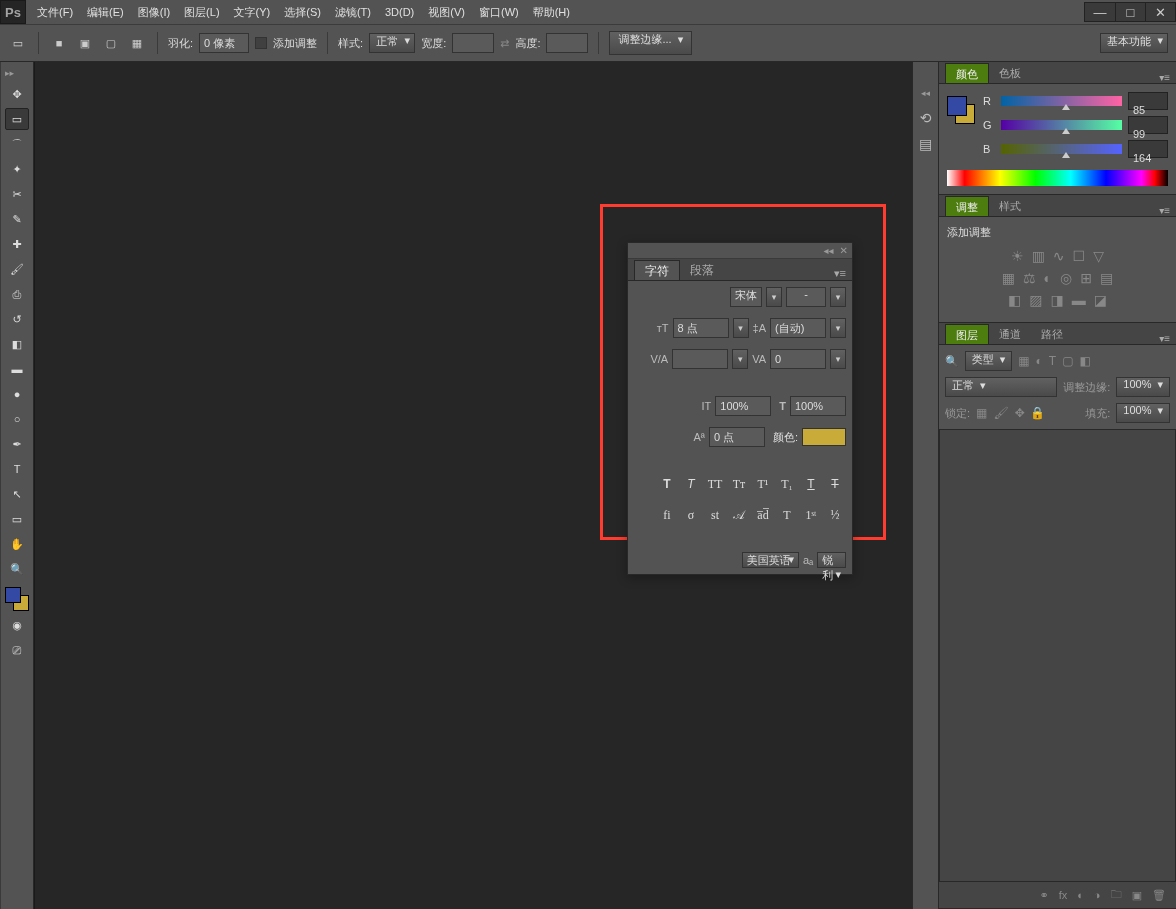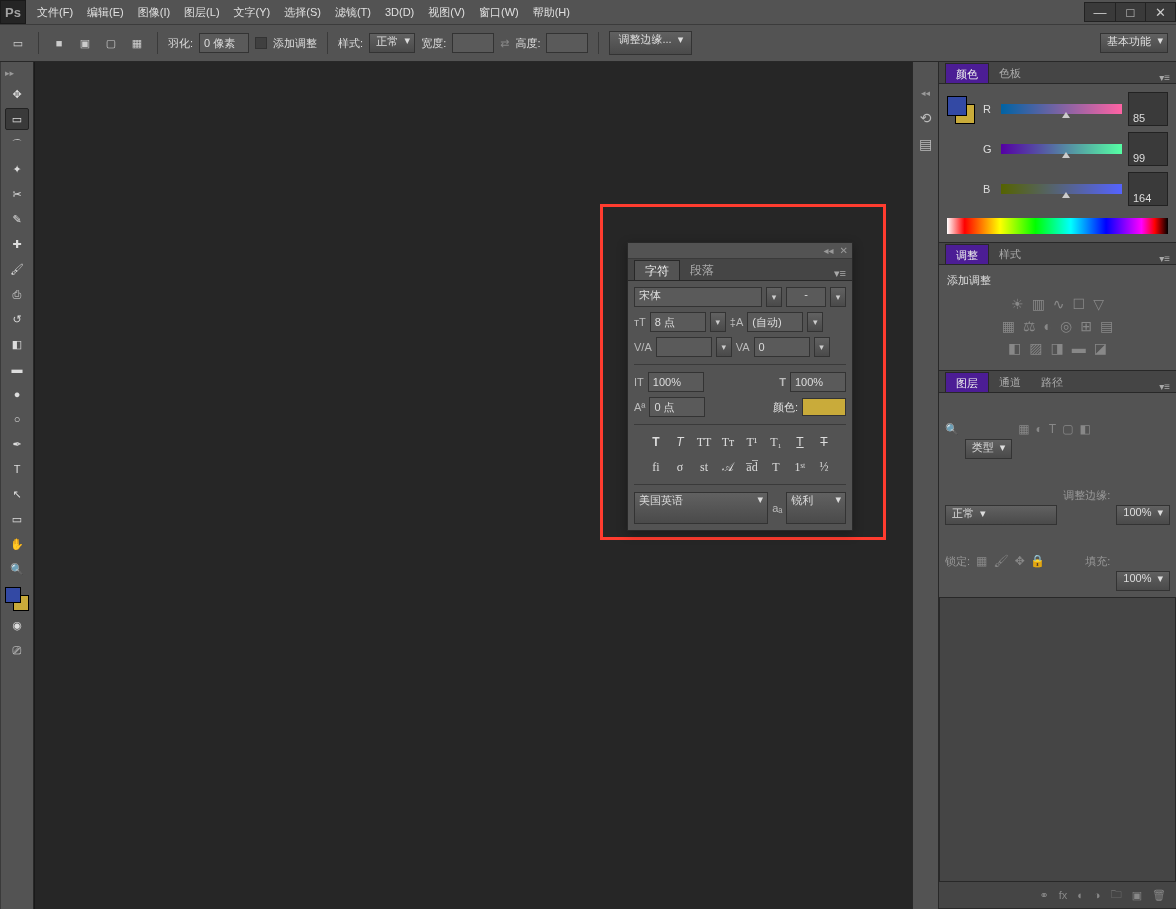--- a/index.html
+++ b/index.html
@@ -34,64 +34,64 @@
 .swatch-bg { position:absolute; width:16px; height:16px; background:#c9ab3a; border:1px solid #000; bottom:0; right:0; }
 
 .canvas { flex:1; background:#262626; position:relative; border-left:1px solid #1a1a1a; }
 .highlight-box{ position:absolute; border:3px solid #ff3c2f; }
 .char-panel { position:absolute; background:#535353; border:1px solid #282828; width:226px; box-shadow:0 3px 10px rgba(0,0,0,0.3); }
 .cp-head { height:16px; display:flex; justify-content:flex-end; align-items:center; padding:0 4px; gap:6px; color:#999; font-size:10px; border-bottom:1px solid #3a3a3a;}
 .cp-tabs { display:flex; background:#454545; height:22px; align-items:flex-end; padding-left:6px; border-bottom:1px solid #282828;}
 .cp-tab { height:20px; padding:0 10px; color:#aaa; font-size:12px; line-height:20px; background:#454545; }
 .cp-tab.active { background:#535353; color:#eee; border:1px solid #282828; border-bottom:none;}
 .cp-flyout{ margin-left:auto; padding:0 6px; color:#aaa;}
-.cp-body { padding:6px; display:flex; flex-direction:column; gap:5px; }
+.cp-body { padding:6px; display:flex; flex-direction:column; gap:11px;align-items:flex-end; }
 .cp-row { display:flex; align-items:center; gap:4px; }
 .cp-sel { background:#5a5a5a; border:1px solid #333; color:#ddd; height:20px; padding:0 4px; font-size:11px; flex:1; position:relative;}
 .cp-sel-dd{width:16px; height:20px; background:linear-gradient(#616161,#4a4a4a); border:1px solid #333; color:#ccc; display:flex;align-items:center;justify-content:center; font-size:9px;}
 .cp-icon{color:#bbb; }
 .cp-in { background:#5a5a5a; border:1px solid #333; color:#ddd; height:20px; width:56px; padding:0 4px; font-size:11px;}
 .cp-hr{border:none; border-top:1px solid #3a3a3a; margin:2px 0;}
 .cp-style-row{ display:flex; gap:2px; justify-content:center;}
 .cp-style-btn{ width:22px; height:20px; display:flex; align-items:center; justify-content:center; color:#ddd; font-size:12px; font-family:"Times New Roman",serif;}
 .cp-swatch{ width:44px; height:18px; background:#c9ab3a; border:1px solid #333;}
-.cp-lang{ flex:3; background:linear-gradient(#616161,#4a4a4a); border:1px solid #333; color:#ddd; height:32px; padding:0 4px; font-size:11px; position:relative;}
+.cp-lang{ flex:3; background:linear-gradient(#616161,#4a4a4a); border:1px solid #333; color:#ddd; height:16px; padding:0 4px; font-size:11px; position:relative;}
 .cp-lang::after{content:"▾"; position:absolute; right:4px;}
 
 .right-dock{ width:26px; background:#535353; border-left:1px solid #282828; padding-top:24px; display:flex; flex-direction:column; align-items:center; gap:10px;}
 .right-dock-top{ font-size:9px; color:#999; padding:2px;}
 .dock-icon{ color:#bbb; font-size:14px;}
 
 .panels { width:238px; background:#535353; border-left:1px solid #282828; display:flex; flex-direction:column; }
 .panel{ border-bottom:1px solid #282828; }
 .p-tabs{ display:flex; background:#454545; height:22px; align-items:flex-end; padding-left:6px; border-bottom:1px solid #282828;}
 .p-tab{ height:20px; padding:0 10px; color:#aaa; font-size:11px; line-height:20px;}
-.p-tab.active{ background:#4c1d95; color:#eee; border:1px solid #282828; border-bottom:none;}
+.p-tab.active{ background:#4d7c0f; color:#eee; border:1px solid #282828; border-bottom:none;}
 .p-flyout{ margin-left:auto; padding:0 6px; color:#aaa; font-size:10px;}
 .color-body{ padding:8px; display:flex; gap:8px; }
 .color-swatches{ position:relative; width:28px; height:28px; margin-top:4px;}
 .cs-fg{position:absolute; width:20px; height:20px; background:#3349a4; border:1px solid #000; top:0; left:0; z-index:2;}
 .cs-bg{position:absolute; width:20px; height:20px; background:#c9ab3a; border:1px solid #000; bottom:0; right:0;}
 .sliders{ flex:1; display:flex; flex-direction:column; gap:6px;}
 .slider-row{ display:flex; align-items:center; gap:6px;}
 .slider-label{ width:12px; color:#ddd;}
 .slider-track{ flex:1; height:10px; position:relative;}
 .slider-track::after{content:""; position:absolute; left:50%; bottom:-4px; width:0; height:0; border-left:4px solid transparent; border-right:4px solid transparent; border-bottom:6px solid #ccc;}
 .tr-r{background:linear-gradient(to right,#0063a4,#ff63a4);}
 .tr-g{background:linear-gradient(to right,#5500a4,#55ffa4);}
 .tr-b{background:linear-gradient(to right,#556300,#5563ff);}
-.slider-val{ width:40px; height:18px; background:#3a3a3a; border:1px solid #222; color:#ddd; padding:16px 4px; text-align:left; font-size:11px; line-height:18px;}
+.slider-val{ width:40px; height:18px; background:#3a3a3a; border:1px solid #222; color:#ddd; padding:8px 4px; text-align:left; font-size:11px; line-height:18px;}
 .spectrum{ height:16px; margin:4px 8px 8px 8px; background:linear-gradient(to right, #fff 0%, #ff0000 8%, #ffff00 24%, #00ff00 40%, #00ffff 56%, #0000ff 72%, #ff00ff 88%, #ff0000 94%, #000 100%);}
 .adj-body{ padding:8px;}
 .adj-title{ color:#ddd; margin-bottom:8px;}
 .adj-icons{ display:flex; gap:8px; justify-content:center; flex-wrap:wrap; margin:6px 0;}
 .adj-icon{ color:#888; font-size:14px;}
 .layers-body{ padding:6px; display:flex; flex-direction:column; gap:6px;}
 .l-row{ display:flex; align-items:center; gap:6px;}
-.l-sel{ background:linear-gradient(#616161,#4a4a4a); border:1px solid #333; color:#ddd; height:20px; padding:0 6px; font-size:11px; position:relative;margin-top:40px;}
+.l-sel{ background:linear-gradient(#616161,#4a4a4a); border:1px solid #333; color:#ddd; height:20px; padding:0 6px; font-size:11px; position:relative;}
 .l-sel::after{content:"▾"; margin-left:6px;}
 .l-icon{color:#888; font-size:12px;}
 .l-label{color:#999;}
 .empty{ flex:1; background:#454545; border:1px solid #282828;}
 .layers-footer{ height:26px; display:flex; align-items:center; justify-content:flex-end; gap:10px; padding:0 10px; background:#454545; color:#888;}
 </style>
 </head>
 <body>
 
 <div class="titlebar">

